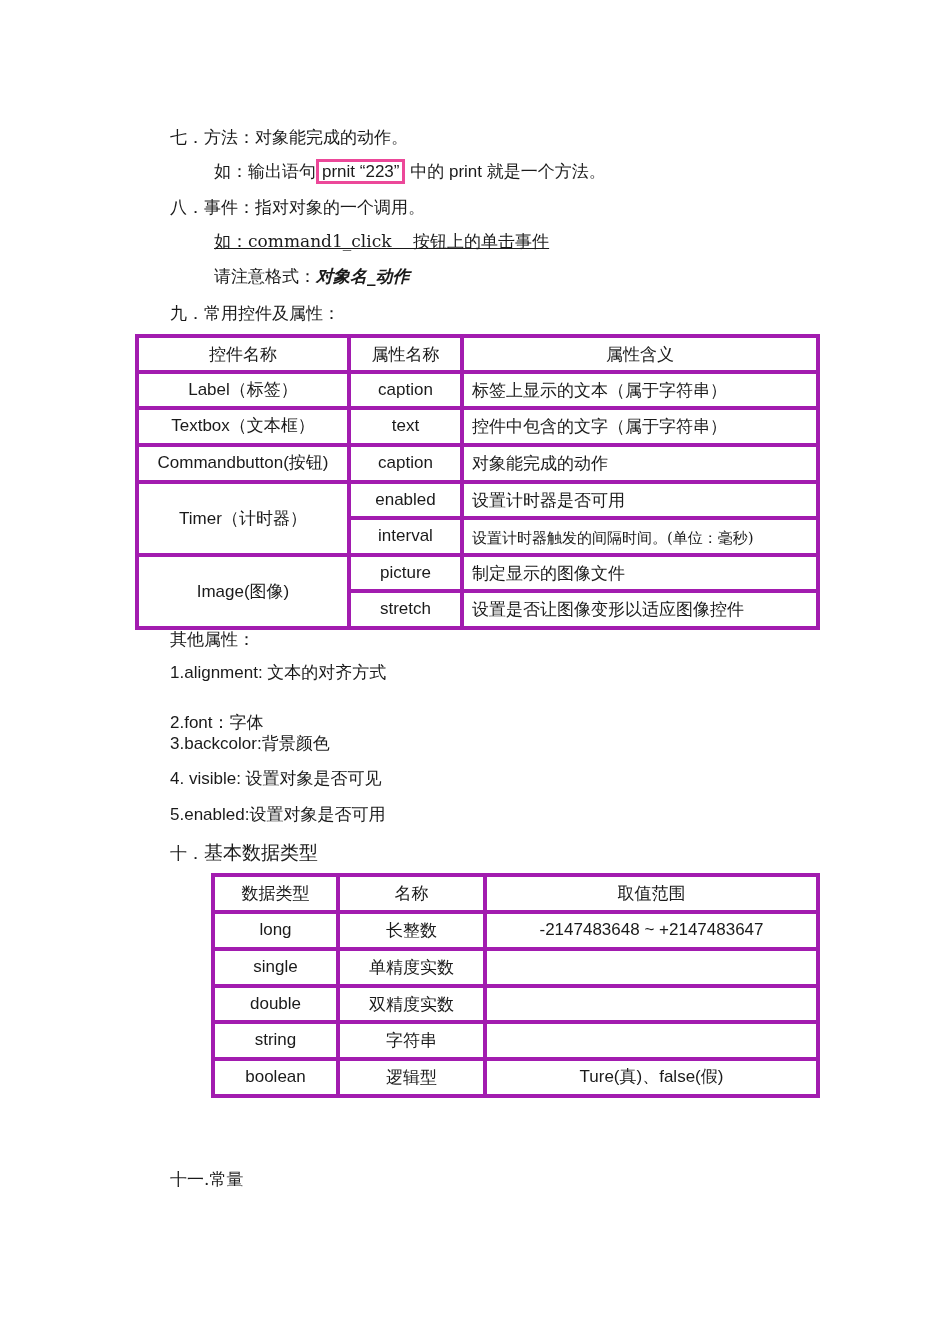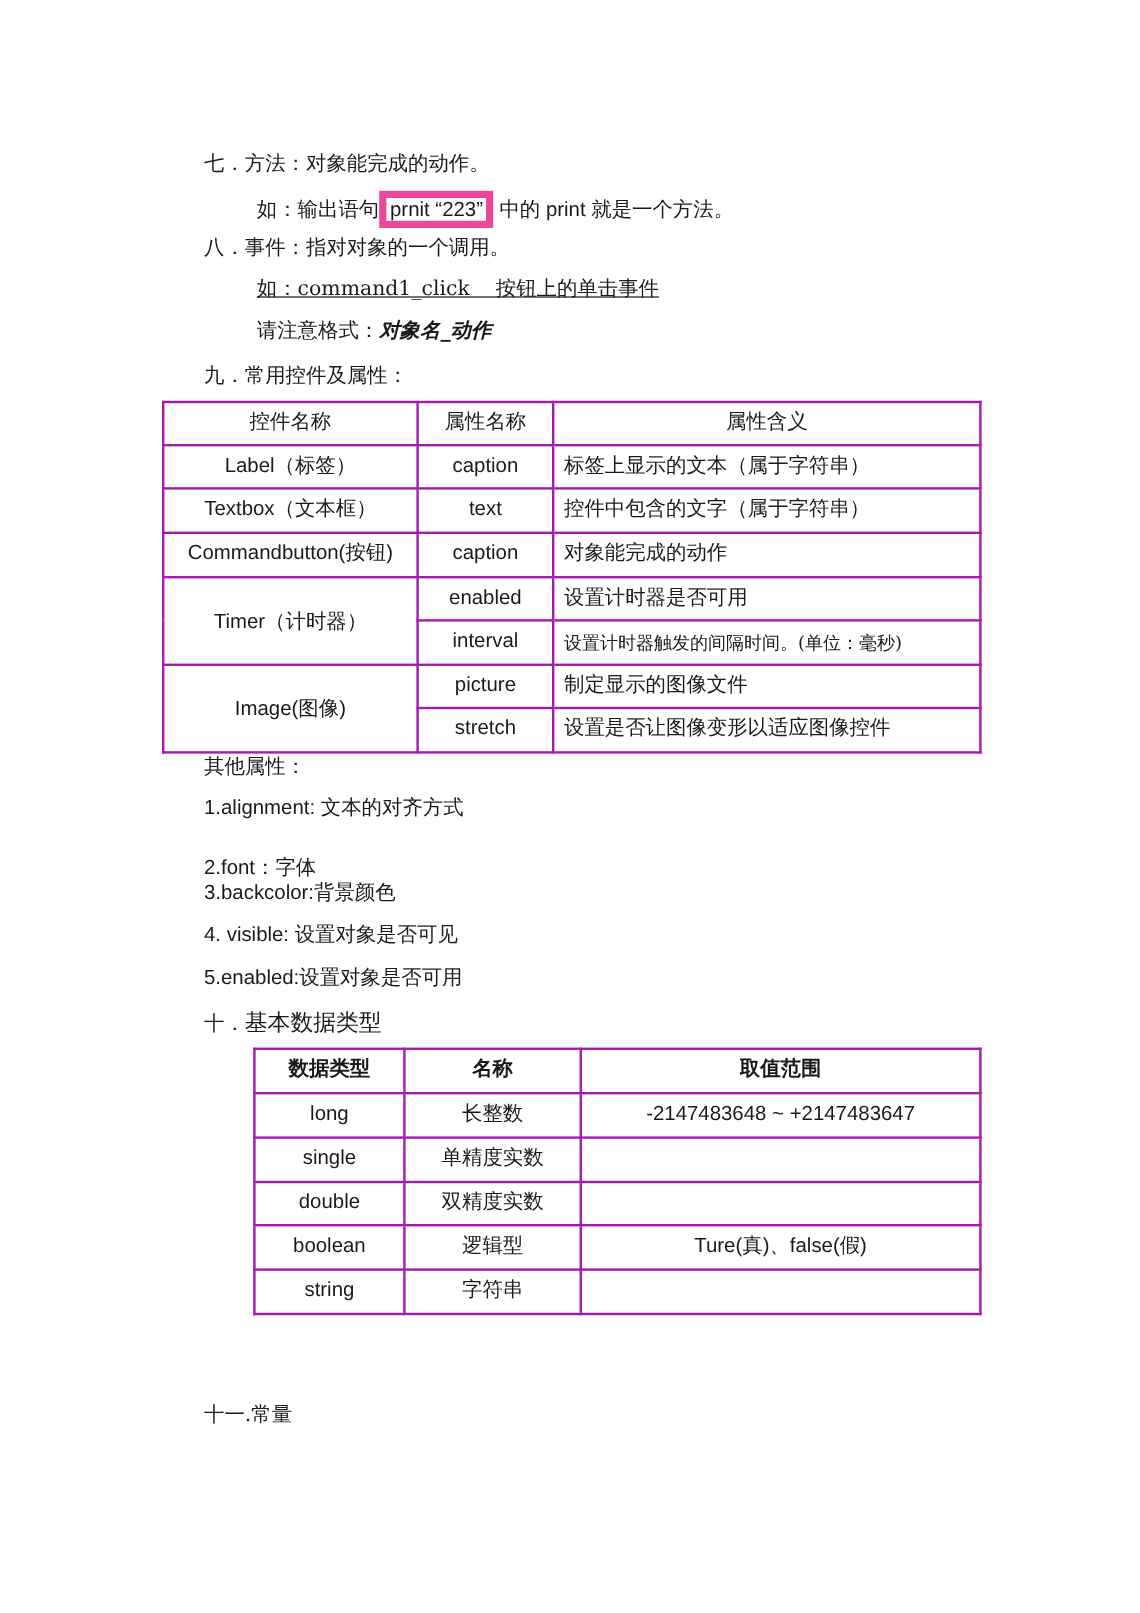--- a/index.html
+++ b/index.html
@@ -6,31 +6,31 @@
     body {
       width: 950px; height: 1344px; position: relative; overflow: hidden;
       font-family: "DejaVu Serif", "Liberation Serif", serif;
       color: #1a1a1a;
     }
     .line {
       position: absolute; white-space: nowrap; font-size: 17px; line-height: 22px;
     }
     .latin { font-family: "Liberation Sans", "DejaVu Sans", sans-serif; }
     .boxed {
-      display: inline-block; border: 6px solid #ec4899; padding: 0 3px; line-height: 19px;
+      display: inline-block; border: 3px solid #ec4899; padding: 0 3px; line-height: 19px;
       font-family: "Liberation Sans", "DejaVu Sans", sans-serif;
     }
     .bold-italic { font-weight: bold; font-style: italic; }
     .small { font-size: 19px; }
     table {
       position: absolute; border-collapse: collapse; table-layout: fixed;
       font-size: 17px;
     }
     td {
-      border: 2px solid #a21caf; padding: 0 8px; vertical-align: top;
+      border: 4px solid #a21caf; padding: 0 8px; vertical-align: top;
       white-space: nowrap; line-height: 22px; padding-top: 5px;
     }
     td.center { text-align: center; }
     td.vmid { vertical-align: middle; padding-top: 0; }
     td.small-text { font-size: 15px; }
   </style>
 </head>
 <body>
 
 <div class="line" style="left:170px; top:126px;">七．方法：对象能完成的动作。</div>
@@ -105,46 +105,46 @@
   <span>十．</span><span class="small">基本数据类型</span>
 </div>
 
 <table style="left:211px; top:873px; width:605px;">
   <colgroup>
       <col style="width:125px">
       <col style="width:147px">
       <col style="width:333px">
     </colgroup>
   <tbody>
-      <tr style="height:37px;font-weight:bold;">
+      <tr style="height:37px;">
     <td class="center">数据类型</td>
     <td class="center">名称</td>
     <td class="center">取值范围</td>
   </tr>
   <tr style="height:37px;">
     <td class="center latin">long</td>
     <td class="center">长整数</td>
     <td class="center latin">-2147483648 ~ +2147483647</td>
   </tr>
   <tr style="height:37px;">
     <td class="center latin">single</td>
     <td class="center">单精度实数</td>
     <td class="center latin"></td>
   </tr>
   <tr style="height:36px;">
     <td class="center latin">double</td>
     <td class="center">双精度实数</td>
     <td class="center latin"></td>
   </tr>
   <tr style="height:37px;">
+    <td class="center latin">string</td>
+    <td class="center">字符串</td>
+    <td class="center latin"></td>
+  </tr>
+  <tr style="height:37px;">
     <td class="center latin">boolean</td>
     <td class="center">逻辑型</td>
     <td class="center latin">Ture(真)、false(假)</td>
-  </tr>
-  <tr style="height:37px;">
-    <td class="center latin">string</td>
-    <td class="center">字符串</td>
-    <td class="center latin"></td>
   </tr>
 </tbody>
   </table>
 
 <div class="line" style="left:170px; top:1168px;">十一.常量</div>
 
 </body></html>

